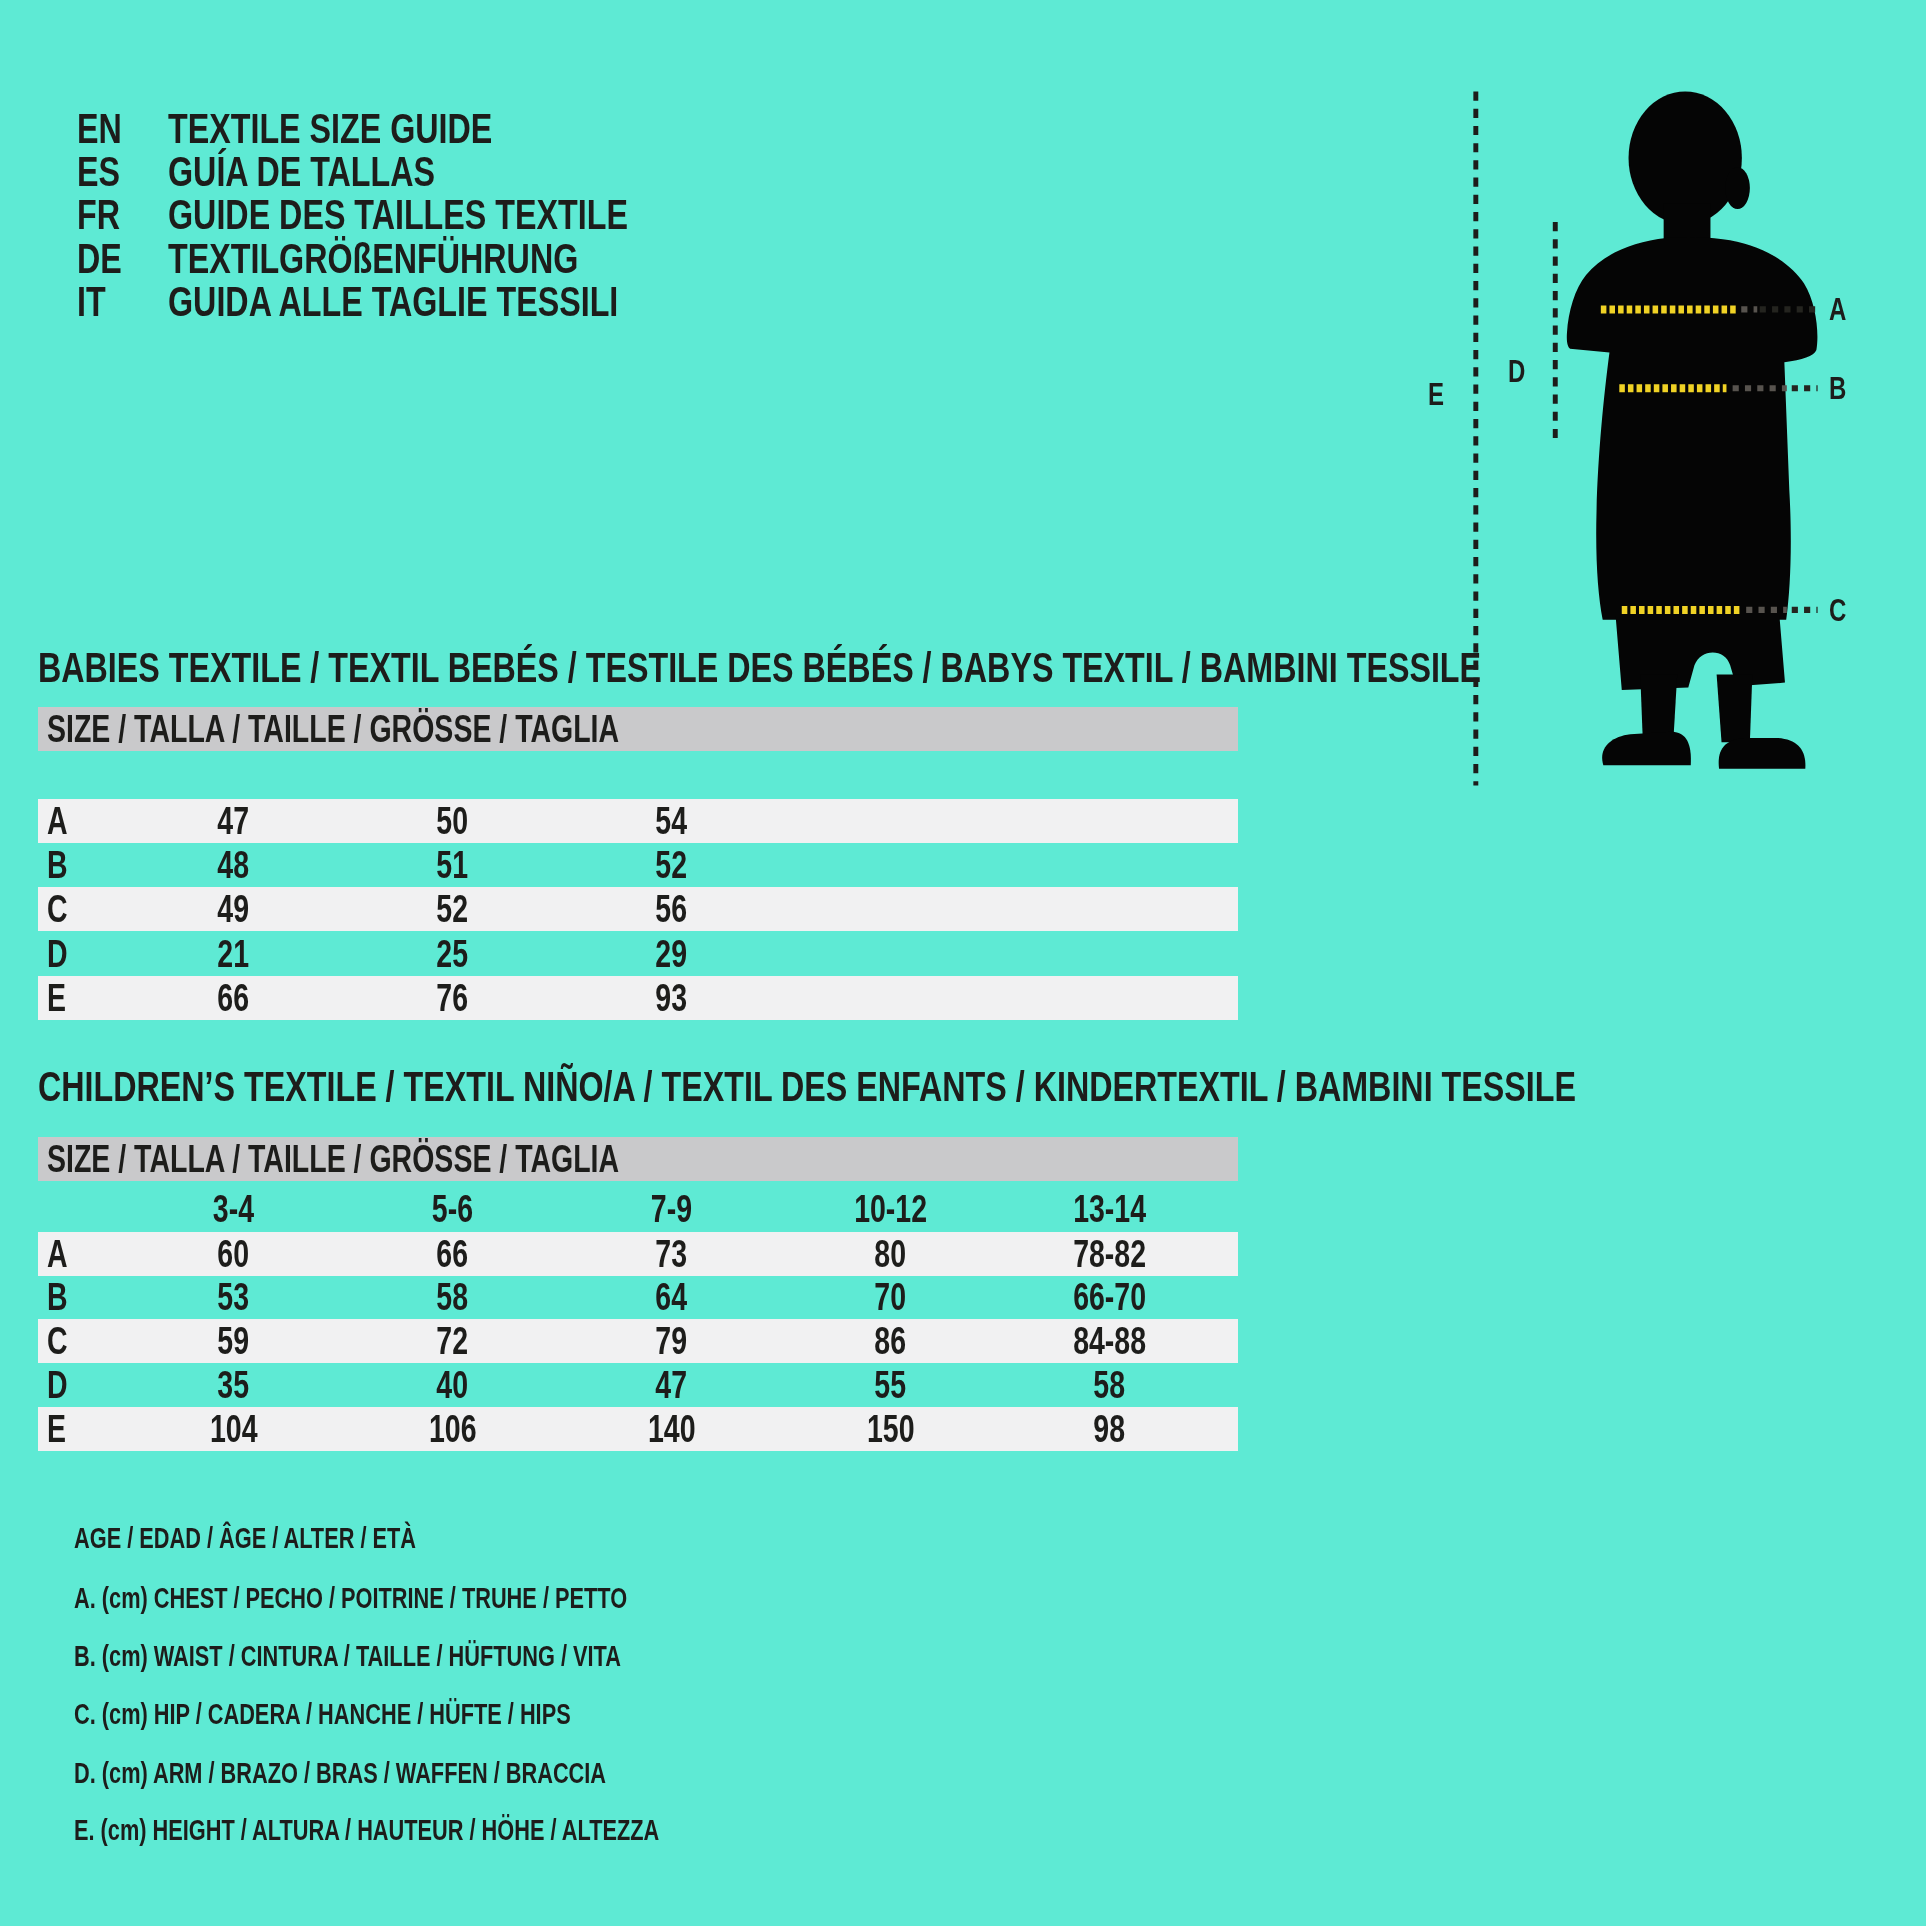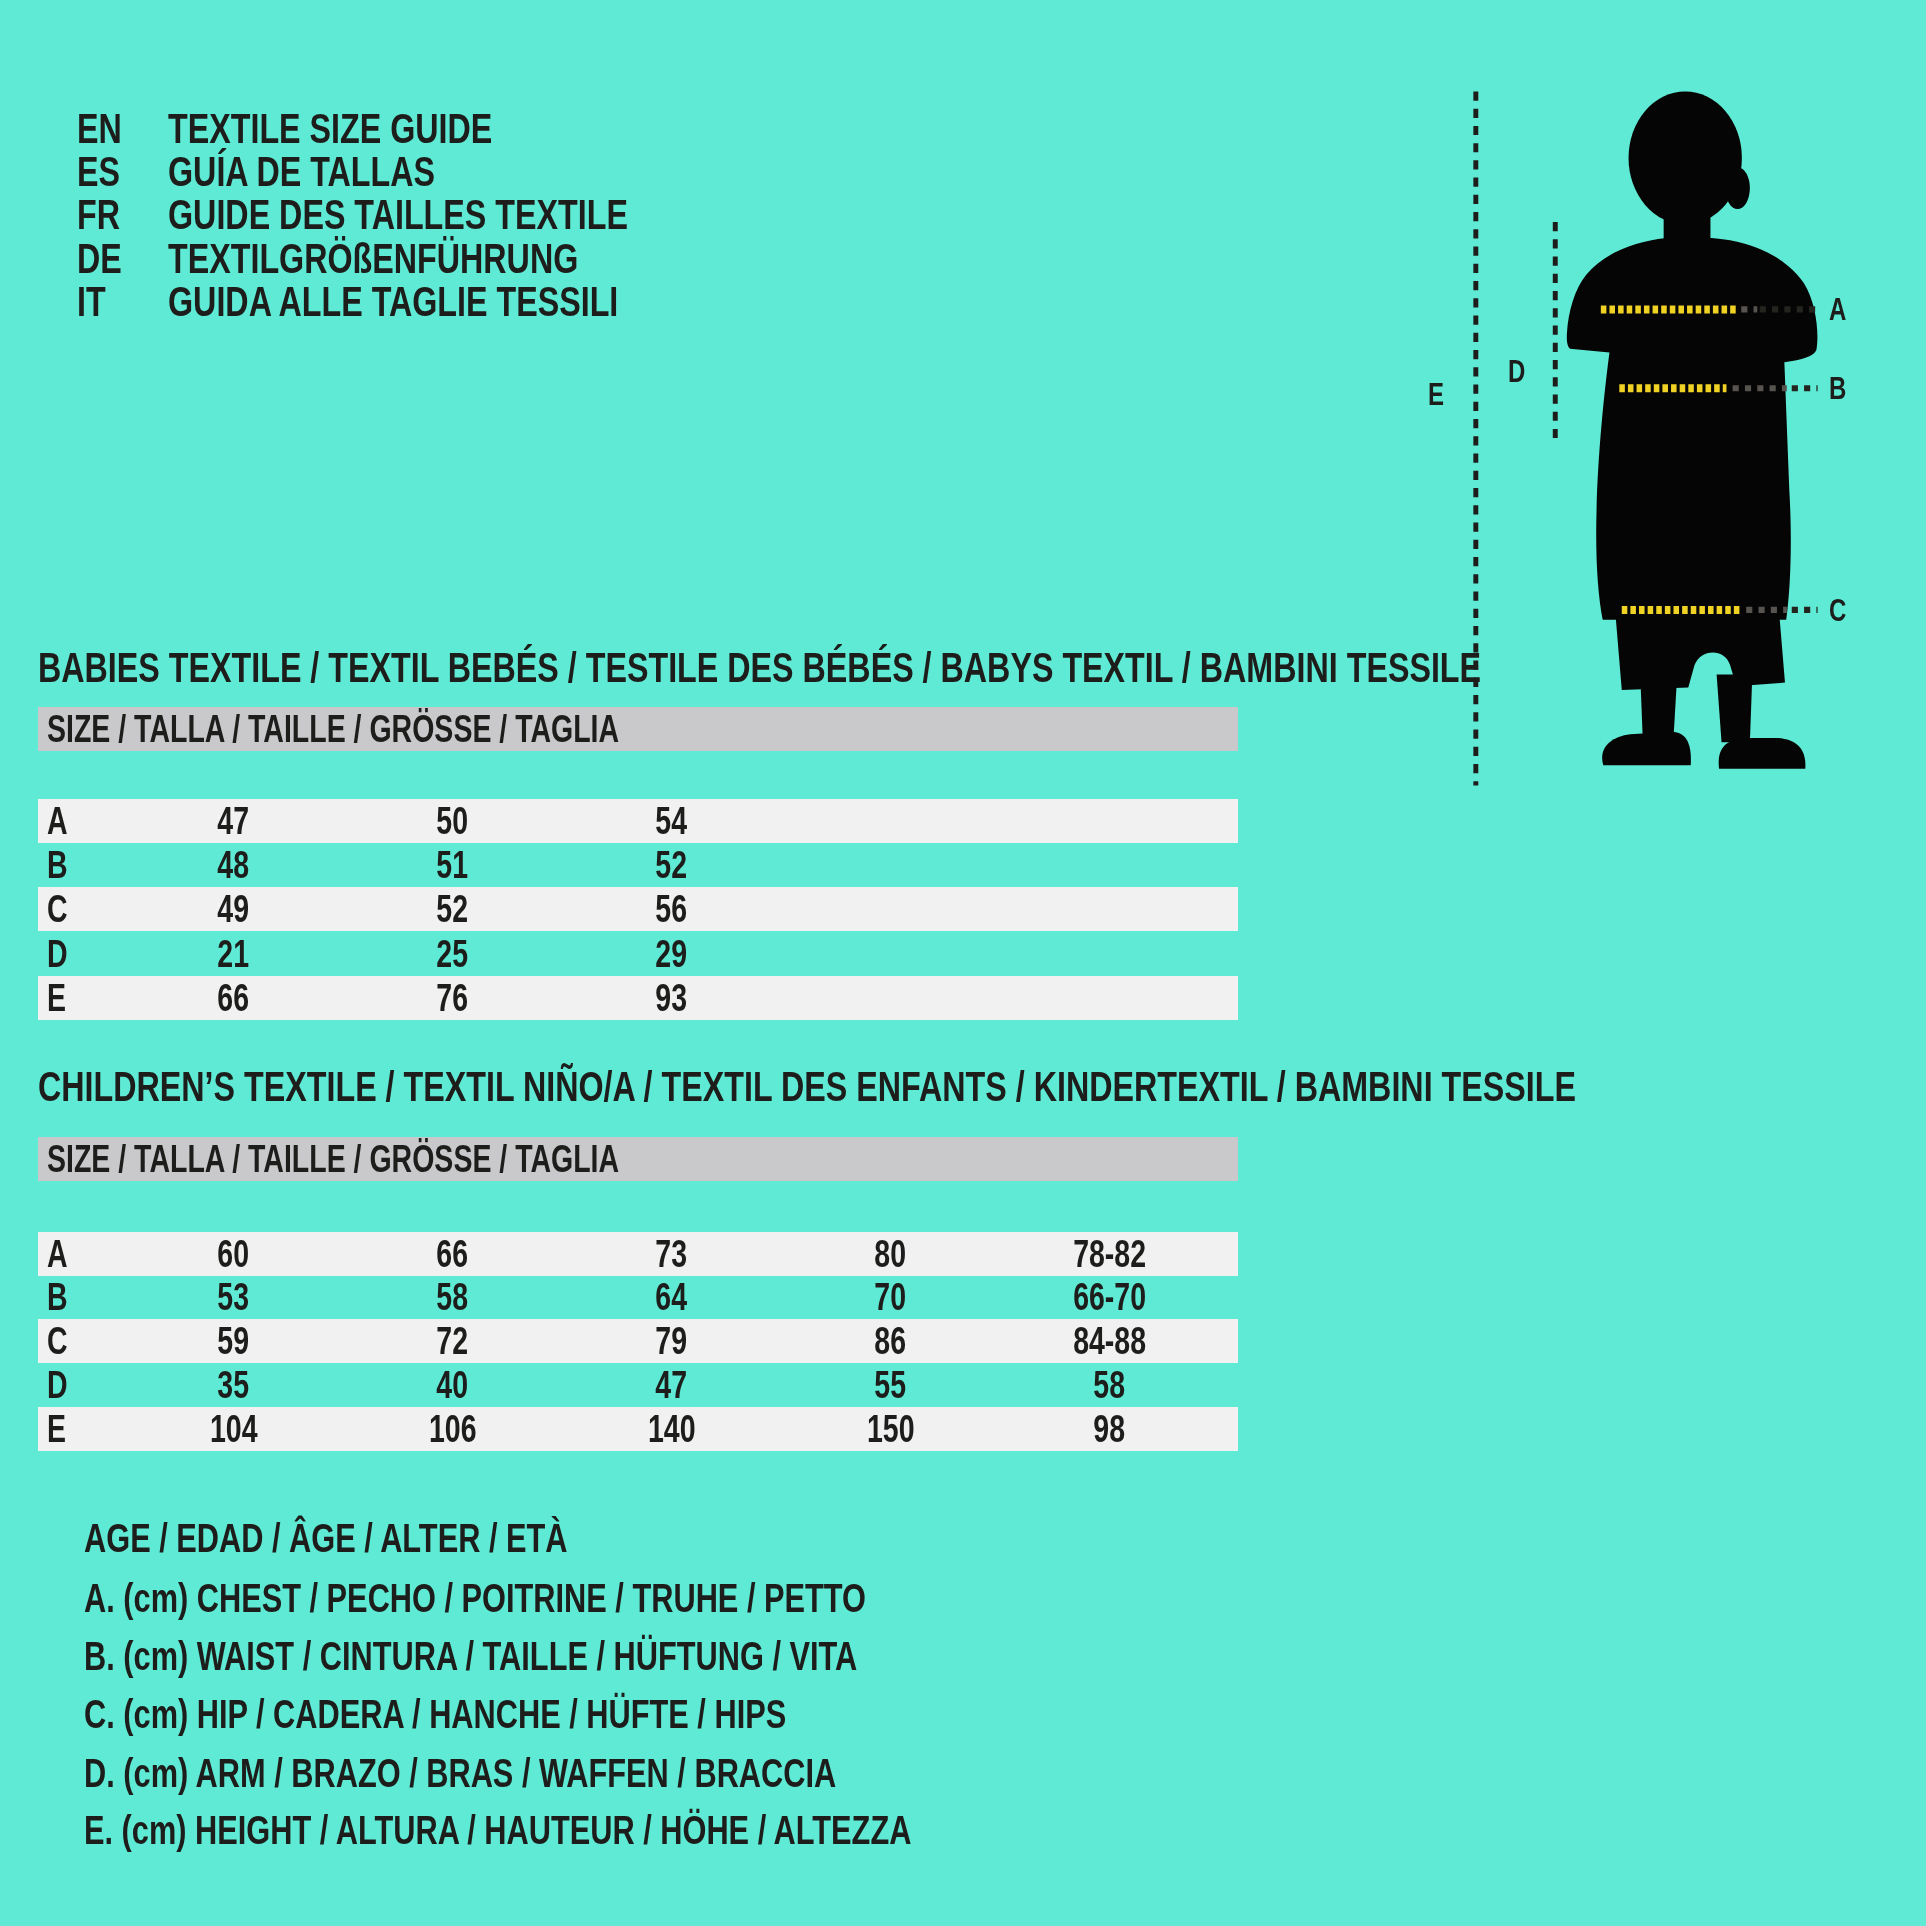--- a/index.html
+++ b/index.html
@@ -24,21 +24,21 @@
   .size-bar .bar-text{padding-left:8.6px;}
 
   
   .t-row{position:absolute;left:38px;width:1200px;display:flex;align-items:center;
          font-size:38px;font-weight:700;}
   .t-row.stripe{background:#f1f1f2;}
   .t-lab{width:86px;padding-left:8.6px;box-sizing:border-box;}
   .t-cell{width:219px;text-align:center;}
 
   
-  .legend-line{position:absolute;left:84px;height:43px;line-height:43px;font-size:41px;font-weight:700;}
+  .legend-line{position:absolute;left:74px;height:43px;line-height:43px;font-size:29px;font-weight:700;}
 
   
   .fig-label{position:absolute;height:32px;line-height:32px;font-size:32px;font-weight:700;}
 
   svg{position:absolute;overflow:visible;}
 </style>
 </head>
 <body>
 
 <div class="page">
@@ -140,20 +140,28 @@
     <span class="t-cell"><span class="condc">76</span></span>
     <span class="t-cell"><span class="condc">93</span></span>
   </div>
 
   <div class="sec-heading" style="top:1065px;"><span class="cond">CHILDREN’S TEXTILE / TEXTIL NIÑO/A / TEXTIL DES ENFANTS / KINDERTEXTIL / BAMBINI TESSILE</span></div>
 
   <div class="size-bar" style="top:1137px;">
     <span class="bar-text"><span class="cond">SIZE / TALLA / TAILLE / GRÖSSE / TAGLIA</span></span>
   </div>
 
+  <div class="t-row" style="top:1188px;height:42px;">
+    <span class="t-lab"></span>
+    <span class="t-cell"><span class="condc">3-4</span></span>
+    <span class="t-cell"><span class="condc">5-6</span></span>
+    <span class="t-cell"><span class="condc">7-9</span></span>
+    <span class="t-cell"><span class="condc">10-12</span></span>
+    <span class="t-cell"><span class="condc">13-14</span></span>
+  </div>
 
   <div class="t-row stripe" style="top:1232px;height:44px;">
     <span class="t-lab"><span class="cond">A</span></span>
     <span class="t-cell"><span class="condc">60</span></span>
     <span class="t-cell"><span class="condc">66</span></span>
     <span class="t-cell"><span class="condc">73</span></span>
     <span class="t-cell"><span class="condc">80</span></span>
     <span class="t-cell"><span class="condc">78-82</span></span>
   </div>
   <div class="t-row" style="top:1275px;height:44px;">

